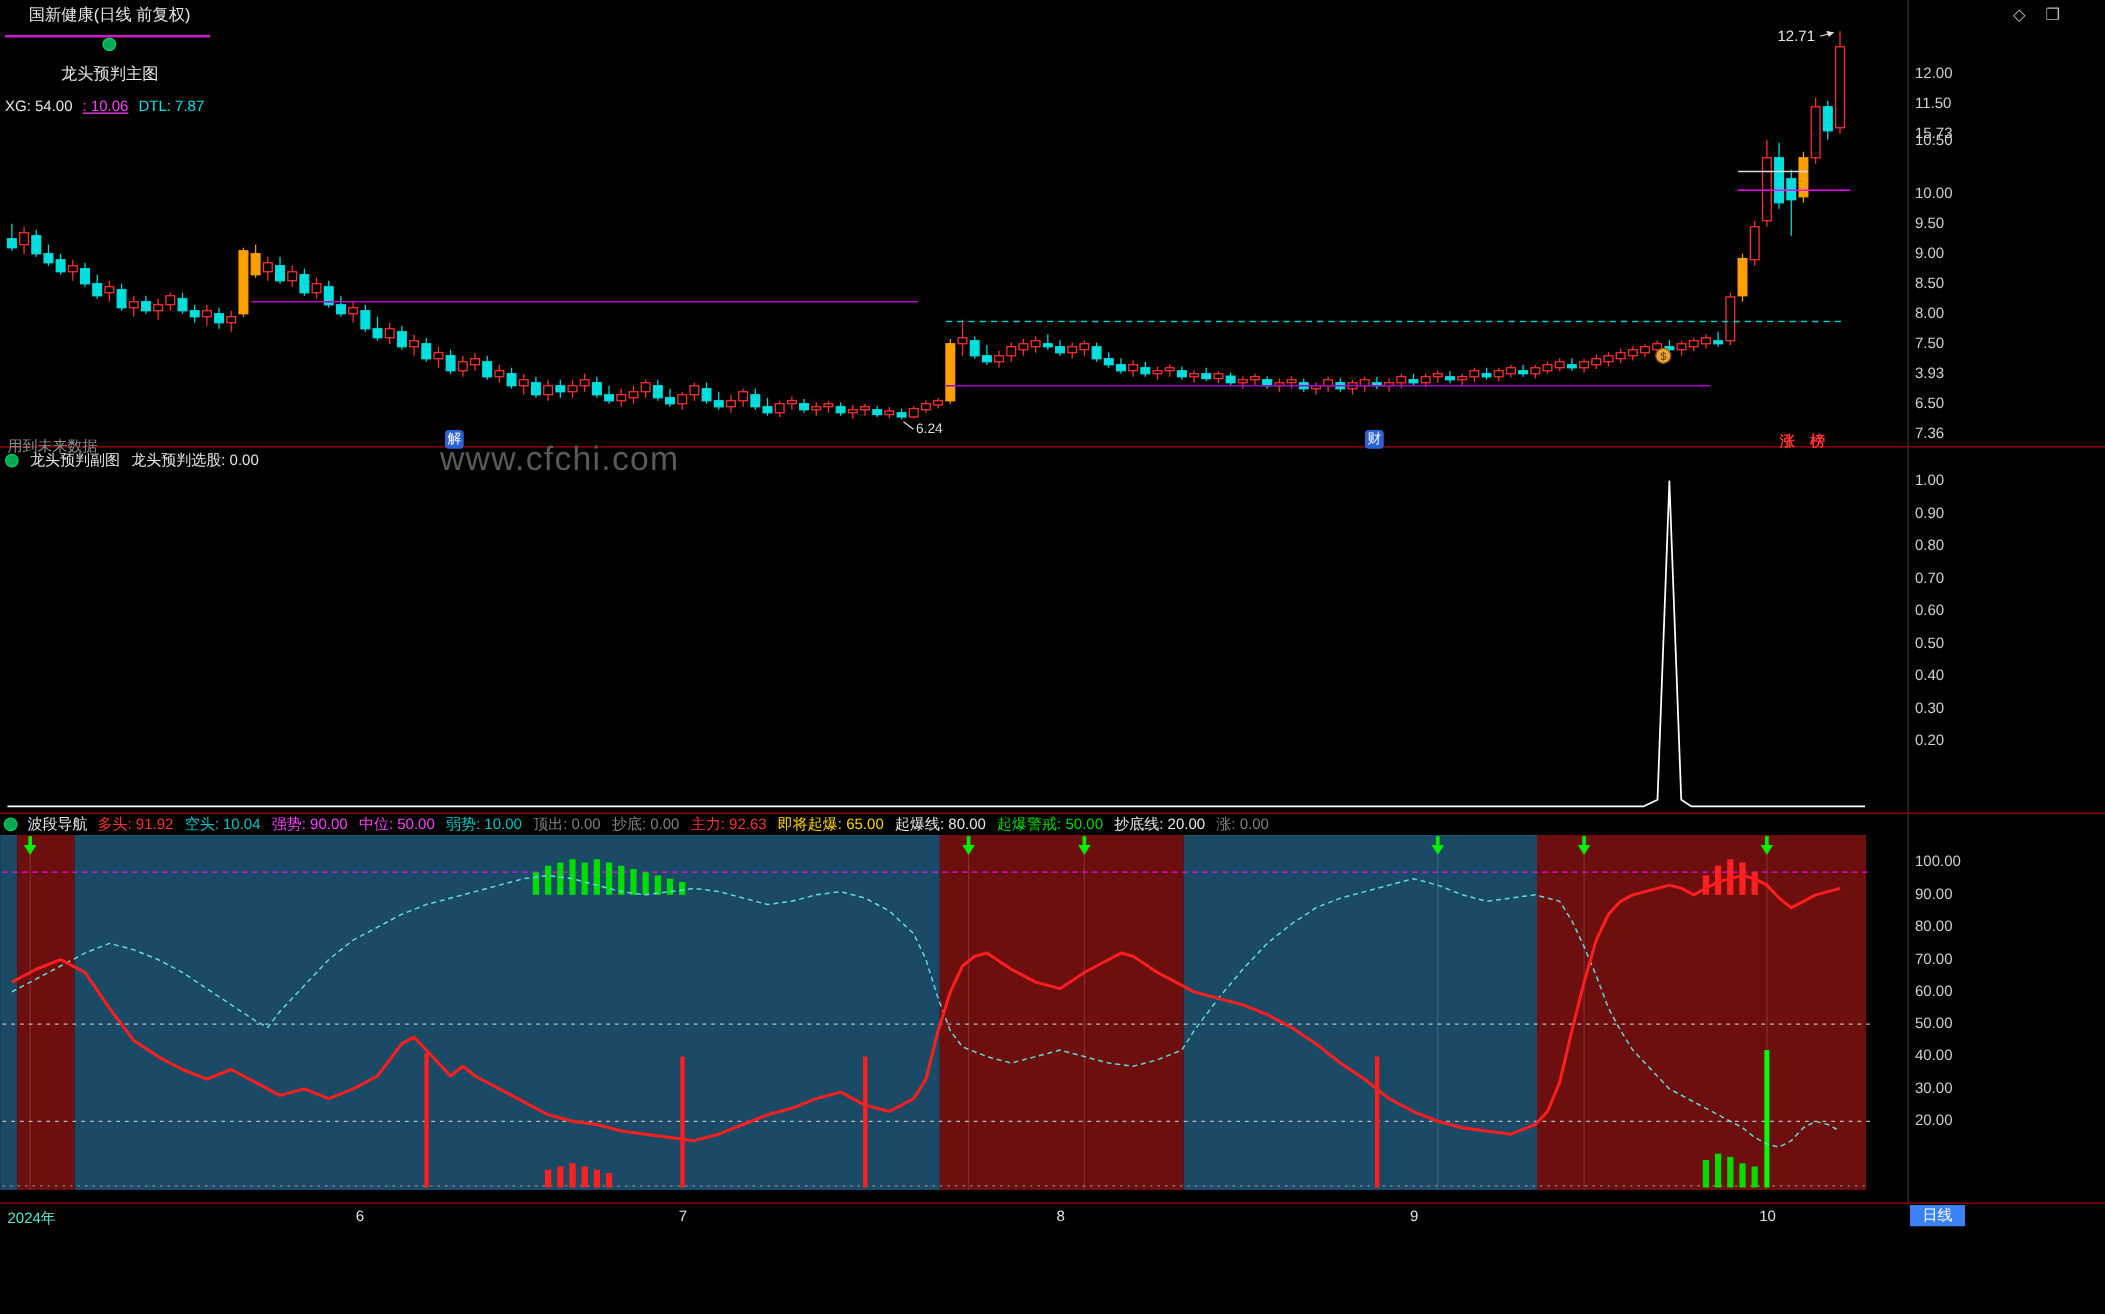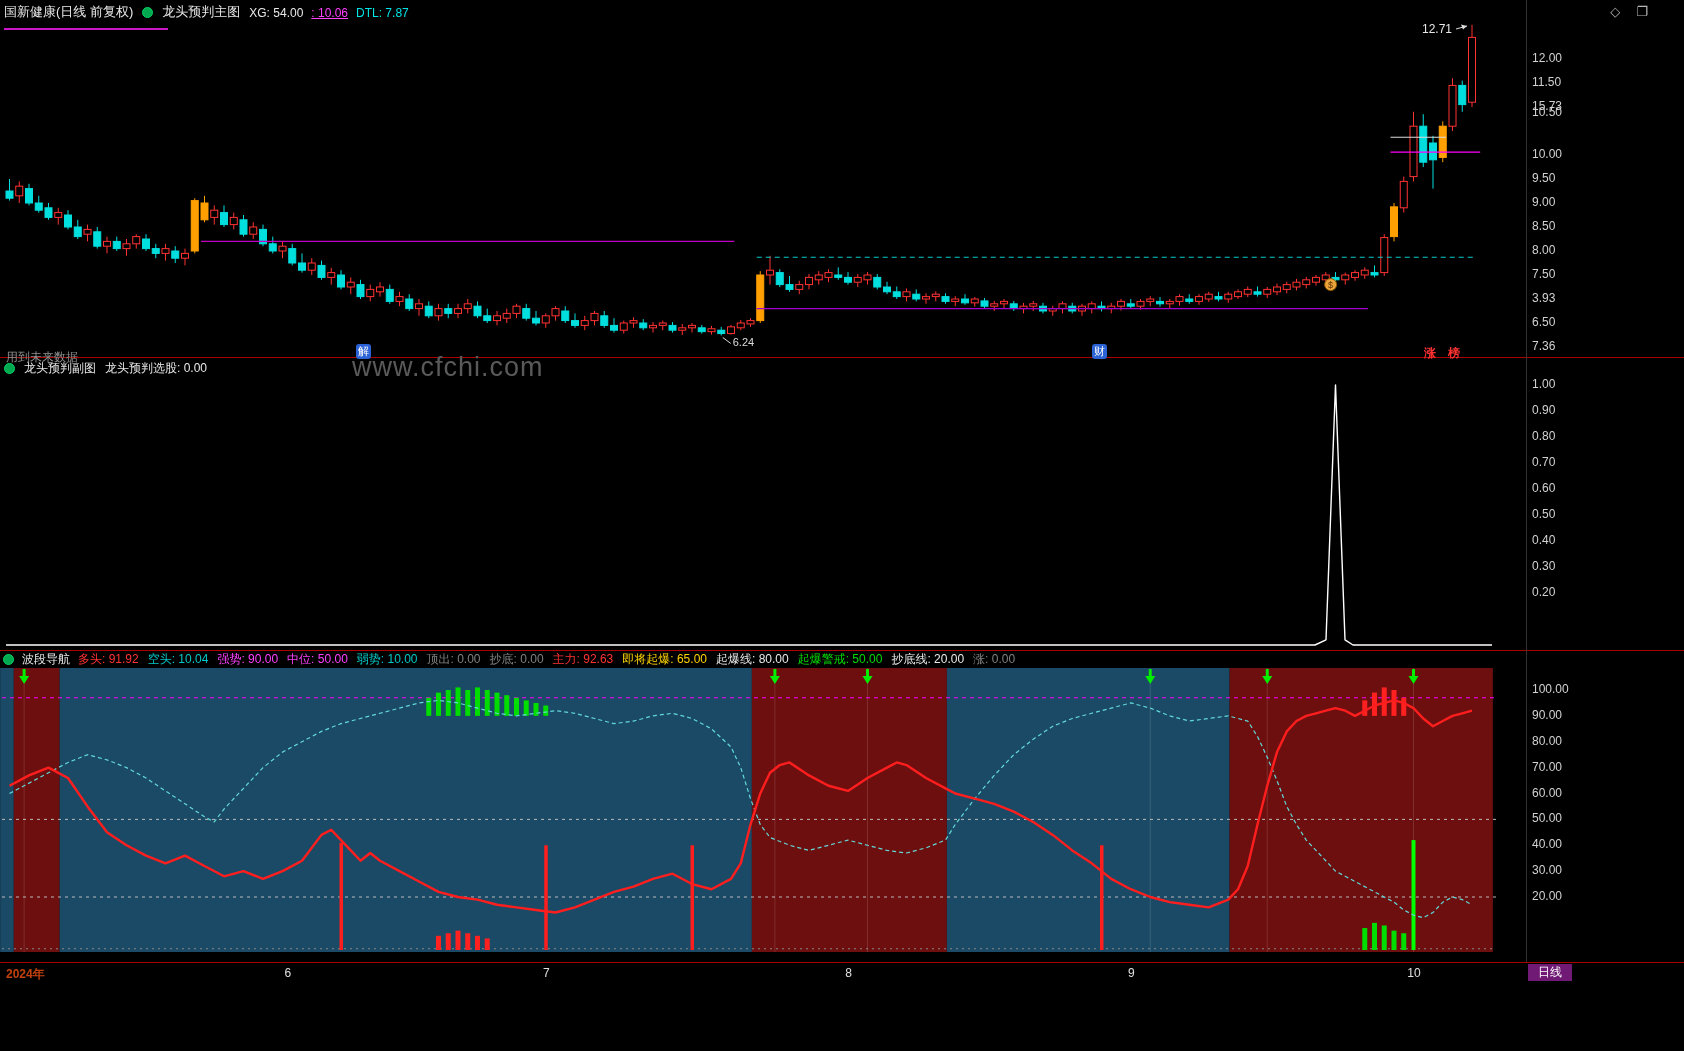--- a/index.html
+++ b/index.html
@@ -16,22 +16,22 @@
   .title-underline{position:absolute;left:4px;top:28px;width:164px;height:2px;background:#c818c8;z-index:3;}
   .watermark{position:absolute;left:352px;top:352px;z-index:4;color:#5a5a5a;font-size:27px;
              letter-spacing:1px;}
   .future-note{position:absolute;left:6px;top:329px;z-index:3;color:#8f8f8f;font-size:12px;margin-top:20px;}
   .badge{position:absolute;top:344px;z-index:4;width:15px;height:15px;background:#2b62d6;color:#fff;
          font-size:11px;line-height:15px;text-align:center;border-radius:3px;}
   .redchar{position:absolute;top:345px;z-index:4;color:#ff3232;font-size:12px;font-weight:bold;}
   .corner-icons{position:absolute;right:36px;top:4px;z-index:4;color:#b8b8b8;font-size:13px;
                 display:flex;gap:16px;}
   .month-label{position:absolute;top:966px;z-index:3;color:#e0e0e0;font-size:12px;text-align:center;width:30px;}
-  .year-label{position:absolute;left:6px;top:966px;z-index:3;color:#c2410c;font-size:12px;font-weight:bold;}
-  .period-tile{position:absolute;left:1528px;top:964px;z-index:3;width:44px;height:17px;background:#701a75;
+  .year-label{position:absolute;left:6px;top:966px;z-index:3;color:#5eead4;font-size:12px;}
+  .period-tile{position:absolute;left:1528px;top:964px;z-index:3;width:44px;height:17px;background:#3b82f6;
                color:#fff;font-size:12px;text-align:center;line-height:17px;}
 </style>
 </head>
 <body>
 
 <div id="stage">
 
   <svg id="chart-svg" width="1684" height="1051">
       <rect x="0.15000000000000036" y="668" width="13.65" height="284" fill="#1b4a66"></rect>
       <rect x="13.8" y="668" width="45.825" height="284" fill="#6e0f0f"></rect>
@@ -405,21 +405,21 @@
       <line x1="1456" y1="29" x2="1467" y2="26" stroke="#dddddd"></line>
       <path d="M1467,26 l-6,-1.5 l2,5 z" fill="#dddddd"></path>
       <circle cx="1330.625" cy="284.6" r="6" fill="#eba43c" stroke="#8a5a00"></circle>
       <text x="1330.625" y="288.1" fill="#5a3000" font-size="9" text-anchor="middle" font-family="&quot;Liberation Sans&quot;,&quot;DejaVu Sans&quot;,sans-serif">$</text>
       <line x1="0" y1="357.5" x2="1684" y2="357.5" stroke="#aa0000"></line>
       <line x1="0" y1="650.5" x2="1684" y2="650.5" stroke="#aa0000"></line>
       <line x1="0" y1="962.5" x2="1684" y2="962.5" stroke="#aa0000"></line>
       <line x1="1526.5" y1="0" x2="1526.5" y2="962" stroke="#333333"></line>
     </svg>
 
-  <div class="hdr" style="left:4px;top:3px;">
+  <div class="hdr" style="left:4px;top:3px;flex-direction:column;">
     <span>国新健康(日线 前复权)</span>
     <span class="ind-icon"></span>
     <span>龙头预判主图</span>
     <span id="p1-values"><span class="tok" style="color: rgb(232, 232, 232); margin-right: 8px;">XG: 54.00</span><span class="tok" style="color: rgb(255, 64, 255); margin-right: 8px; text-decoration: underline;">: 10.06</span><span class="tok" style="color: rgb(0, 229, 229); margin-right: 8px;">DTL: 7.87</span></span>
   </div>
   <div class="title-underline"></div>
   <div class="corner-icons">
     <span>◇</span>
     <span>❐</span>
   </div>

